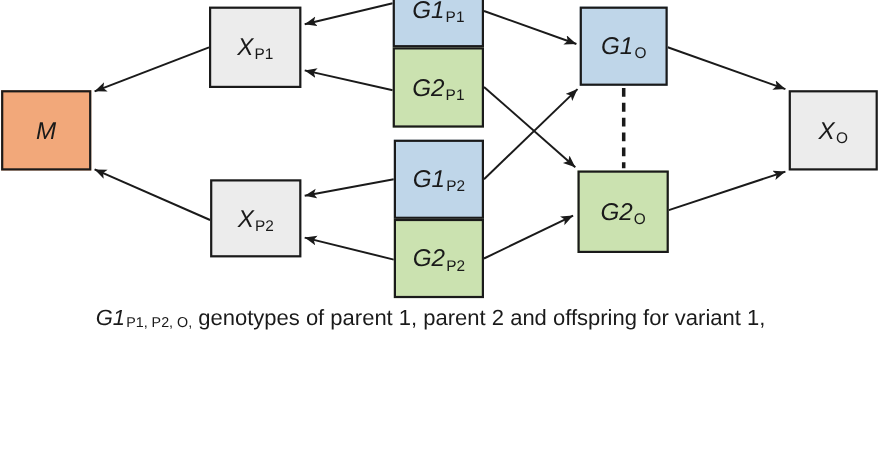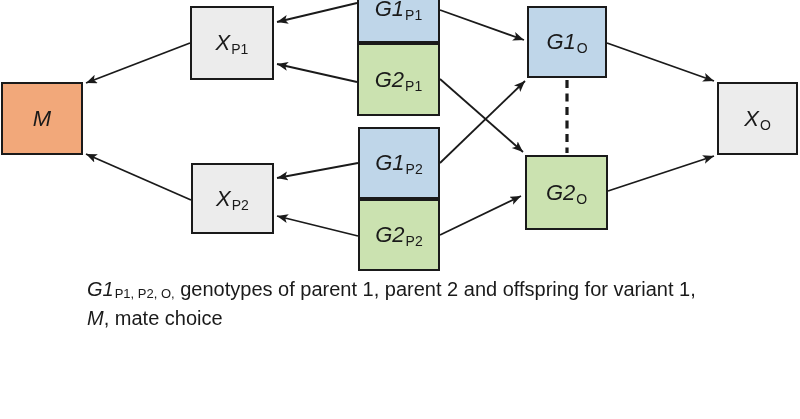--- a/index.html
+++ b/index.html
@@ -91,15 +91,14 @@
         <span>G2</span>
         <span class="sub">O</span>
       </div>
       <div class="node" style="left: 717px; top: 82px; width: 81px; height: 73px; background: rgb(236, 236, 236);">
         <span>X</span>
         <span class="sub">O</span>
       </div>
     </div>
   <div id="caption">
       <div class="cap-line"><span class="cap-main">G1</span><span class="cap-sub">P1, P2, O,</span><span class="cap-rest"> genotypes of parent 1, parent 2 and offspring for variant 1,</span></div>
-      <div class="cap-line"><span class="cap-main">M</span><span class="cap-rest">, mate choice</span></div>
     </div>
 </div>
 
 </body></html>

